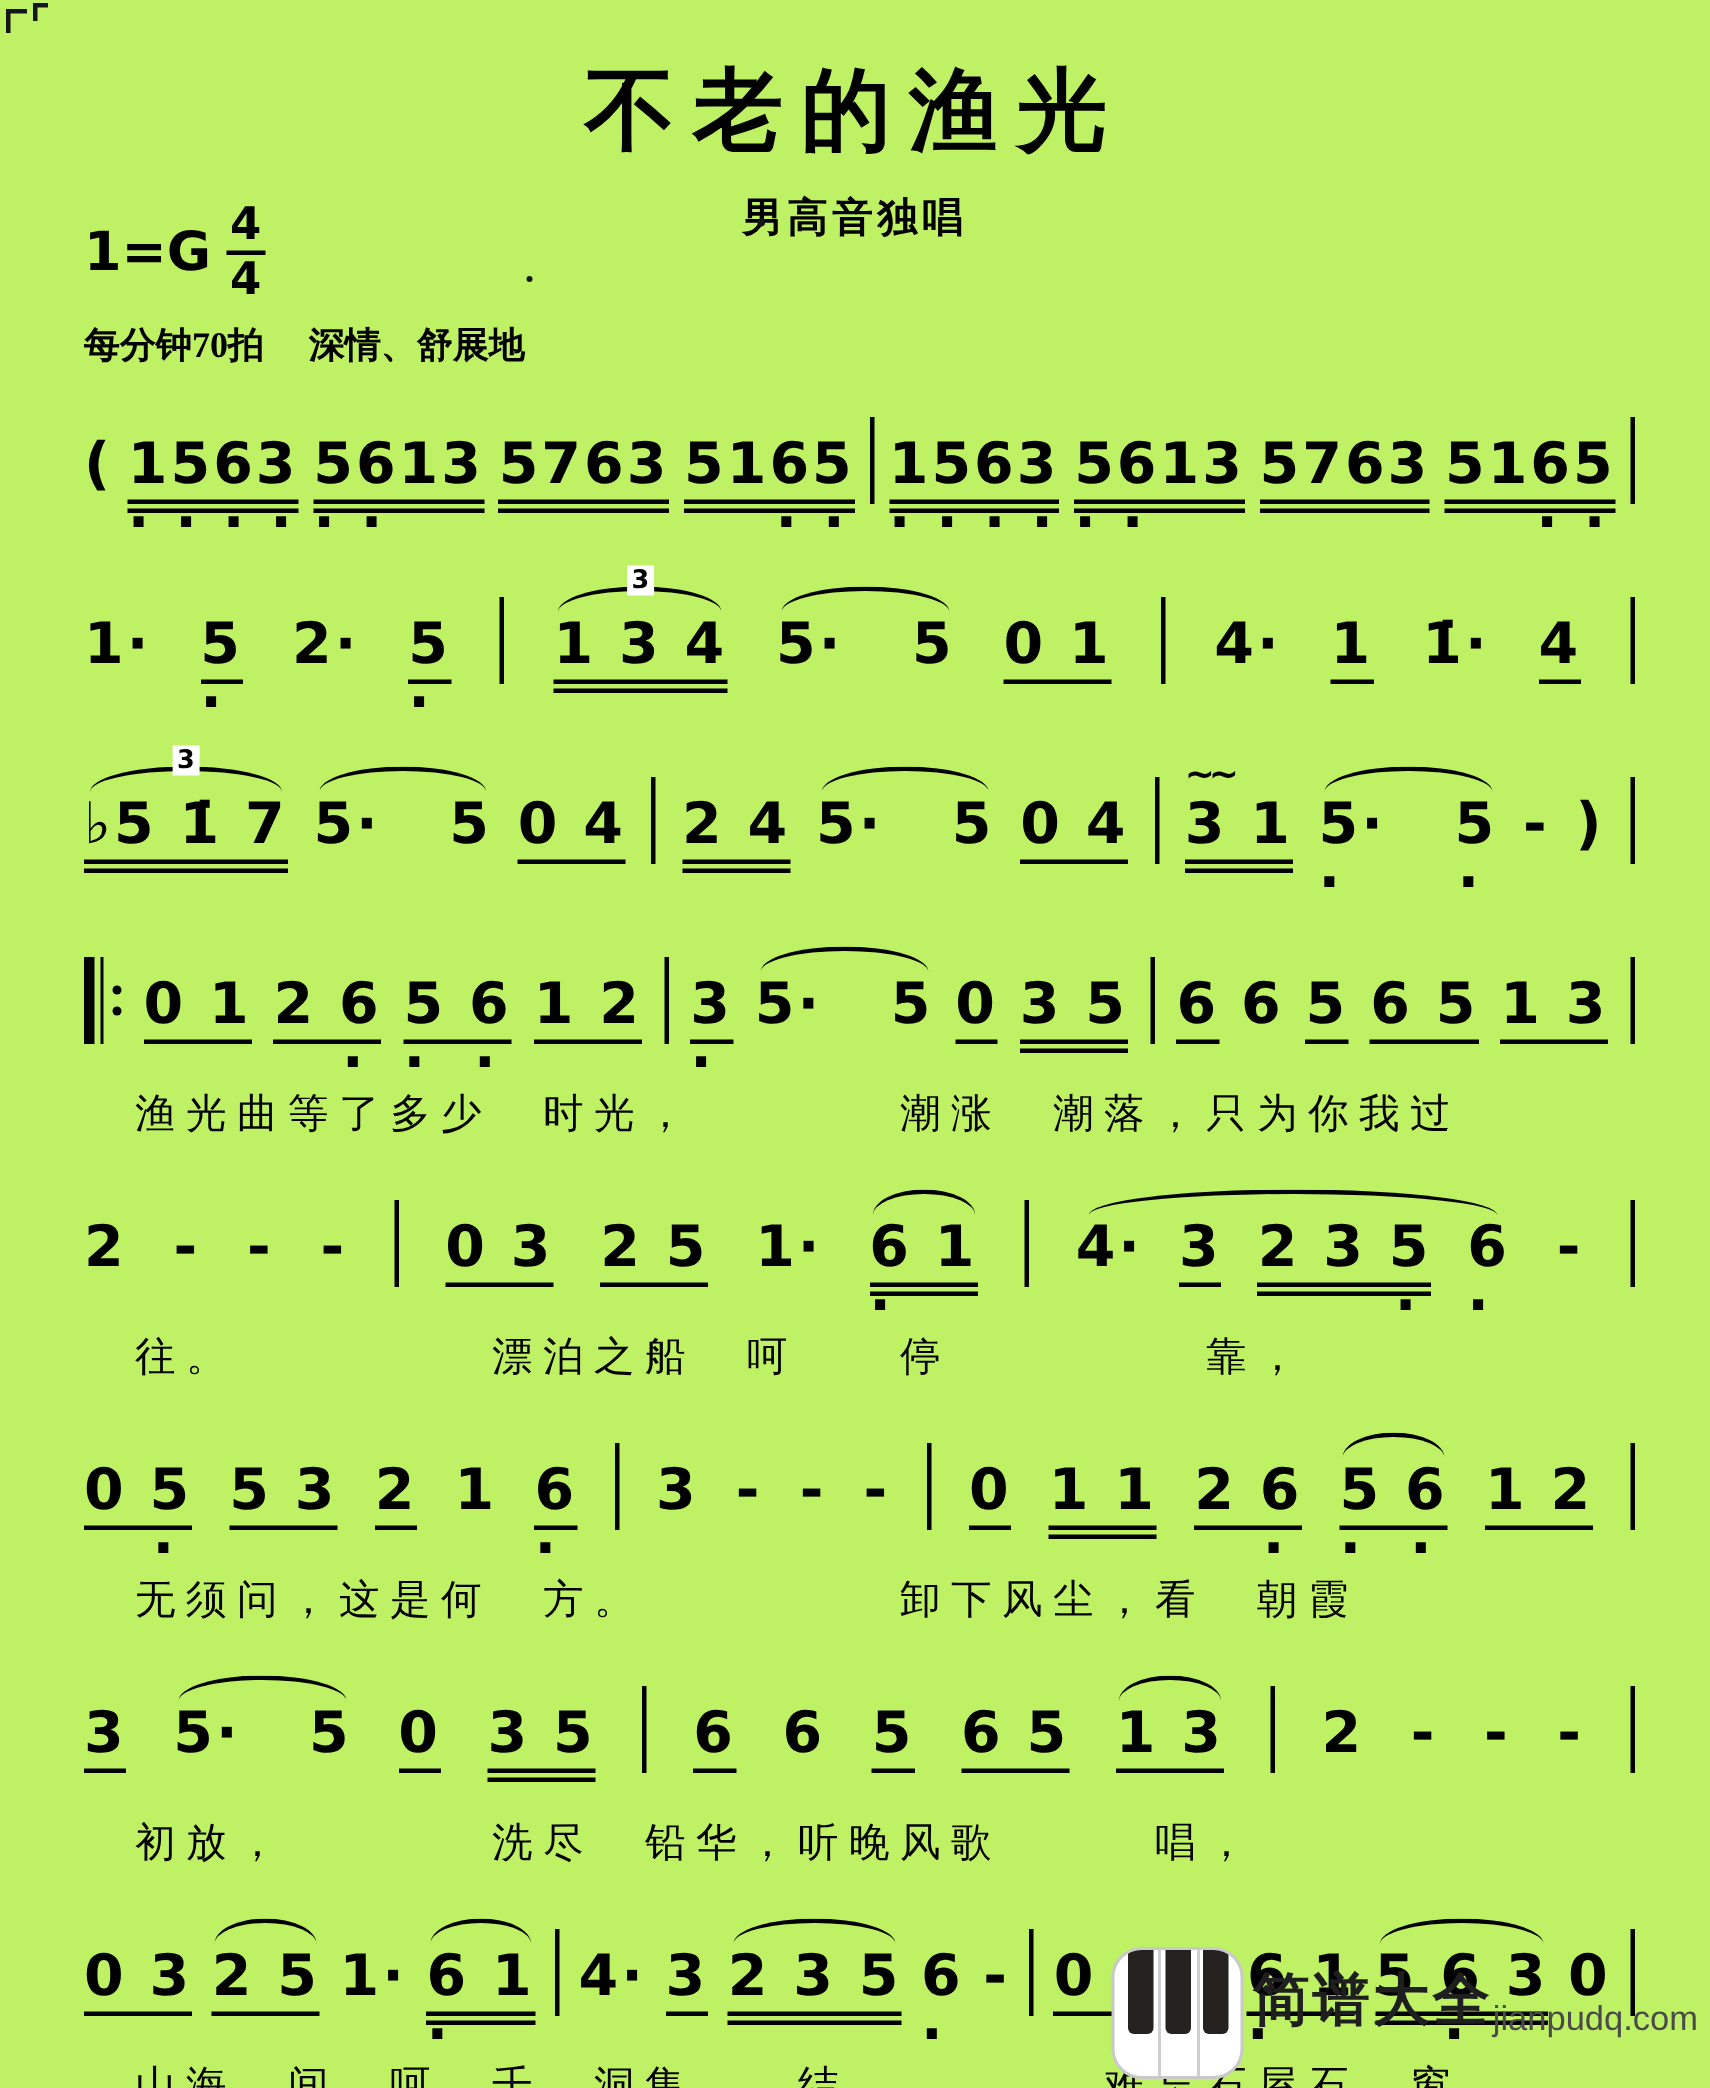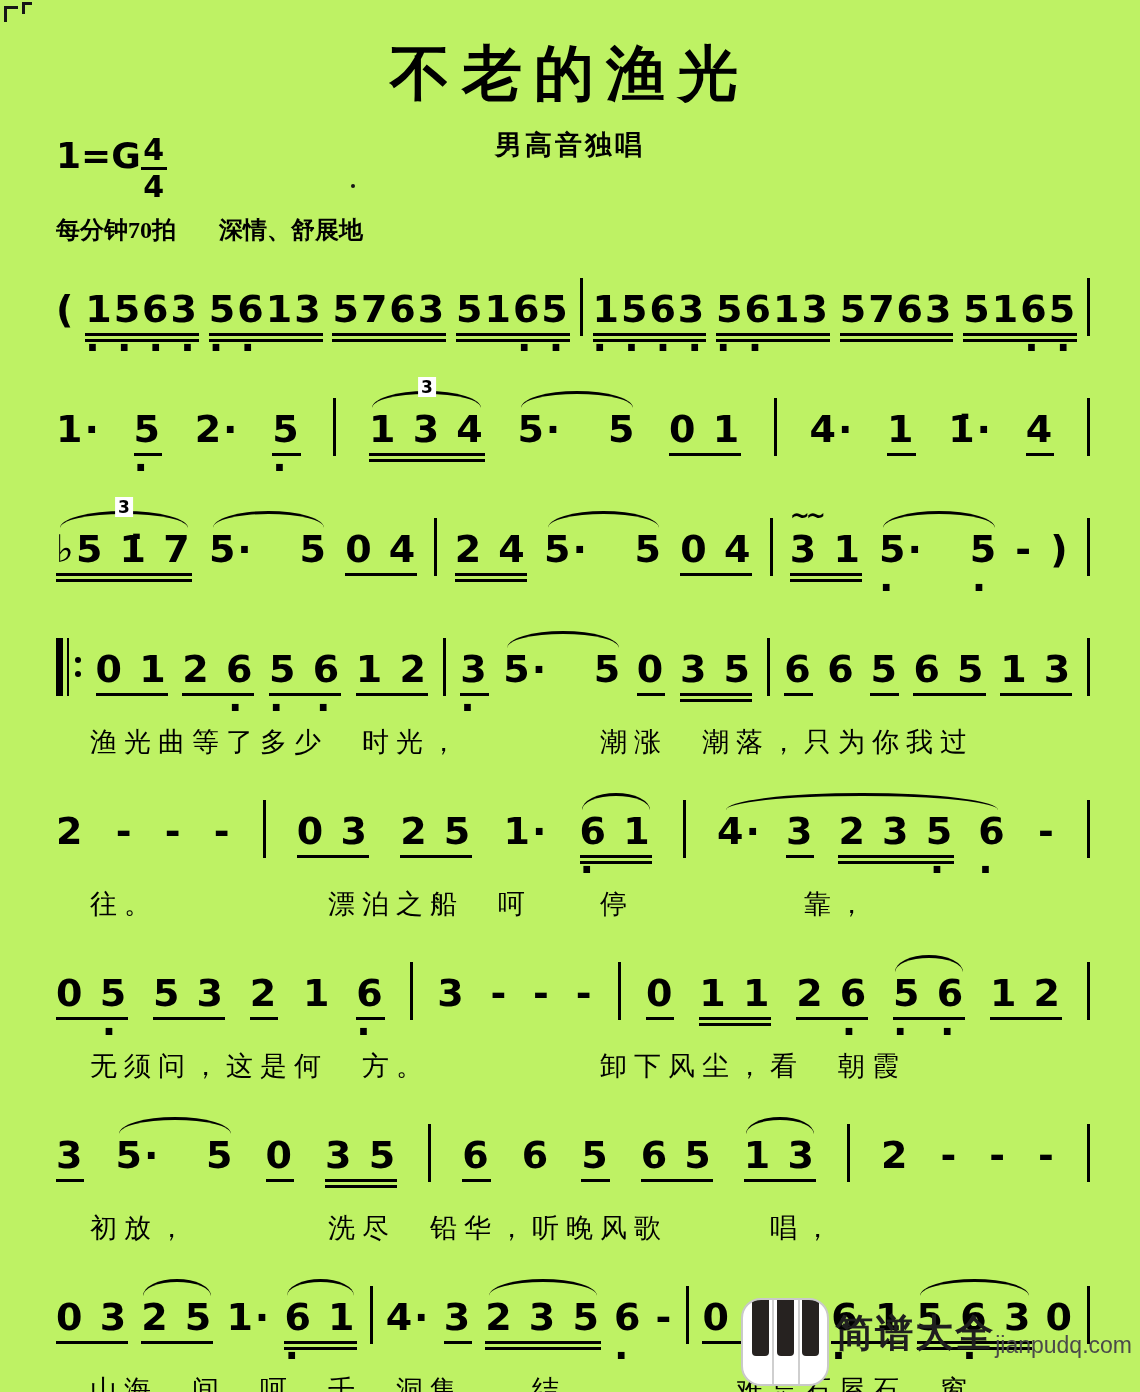--- a/index.html
+++ b/index.html
@@ -13,28 +13,28 @@
   .art-c4{left:22px;top:2px;width:3px;height:12px;}
   .art-d1{left:505px;top:146px;width:5px;height:5px;border-radius:50%;}
   .art-d2{left:351px;top:184px;width:4px;height:4px;border-radius:50%;}
 
   .title{margin:34px 0 6px 0;text-align:center;font-size:60px;font-weight:bold;
          letter-spacing:12px;font-family:"Liberation Serif","DejaVu Serif",serif;}
   .head-row{display:grid;grid-template-columns:330px 1fr 330px;padding:0 56px;align-items:start;}
   .head-center{text-align:center;font-size:27px;font-weight:bold;padding-top:6px;
                font-family:"Liberation Serif","DejaVu Serif",serif;letter-spacing:3px;}
   .head-left{padding-top:14px;}
-  .key-row{display:flex;align-items:flex-start;font-weight:bold;}
+  .key-row{display:flex;align-items:center;gap:10px;font-weight:bold;}
   .key-sig{font-size:36px;font-weight:bold;}
   .meter{display:inline-flex;flex-direction:column;align-items:center;line-height:1;}
   .meter .num,.meter .den{font-size:30px;font-weight:bold;}
   .meter .frac{width:26px;height:3px;background:#000;margin:2px 0;}
   .tempo-row{margin-top:12px;font-size:24px;font-weight:bold;
              font-family:"Liberation Serif","DejaVu Serif",serif;}
-  .tempo-row .expr{margin-left:37px;text-align:center;}
+  .tempo-row .expr{margin-left:24px;text-align:center;}
   .head-right{text-align:right;padding-top:16px;font-size:26px;font-weight:bold;line-height:42px;
               font-family:"Liberation Serif","DejaVu Serif",serif;letter-spacing:2px;}
 
   .score{padding:16px 50px 0 56px;}
   .line-block{margin-bottom:24px;}
   .music-line{display:flex;justify-content:space-between;align-items:flex-start;}
   .tok{display:flex;flex-direction:column;align-items:center;}
   .mark{height:26px;width:100%;position:relative;display:flex;align-items:flex-end;justify-content:center;}
   .arcshape{width:94%;height:14px;border-top:3px solid #000;
             border-radius:50% 50% 0 0 / 100% 100% 0 0;}

